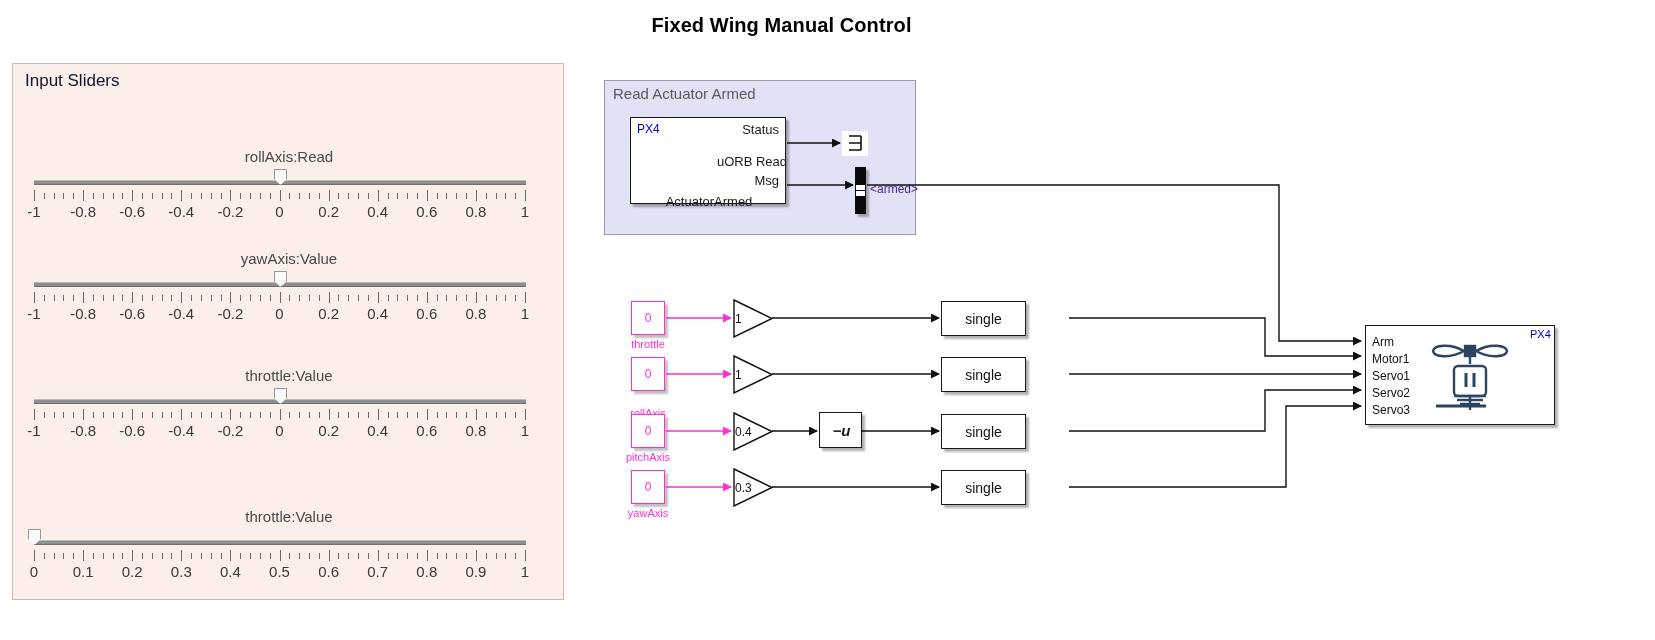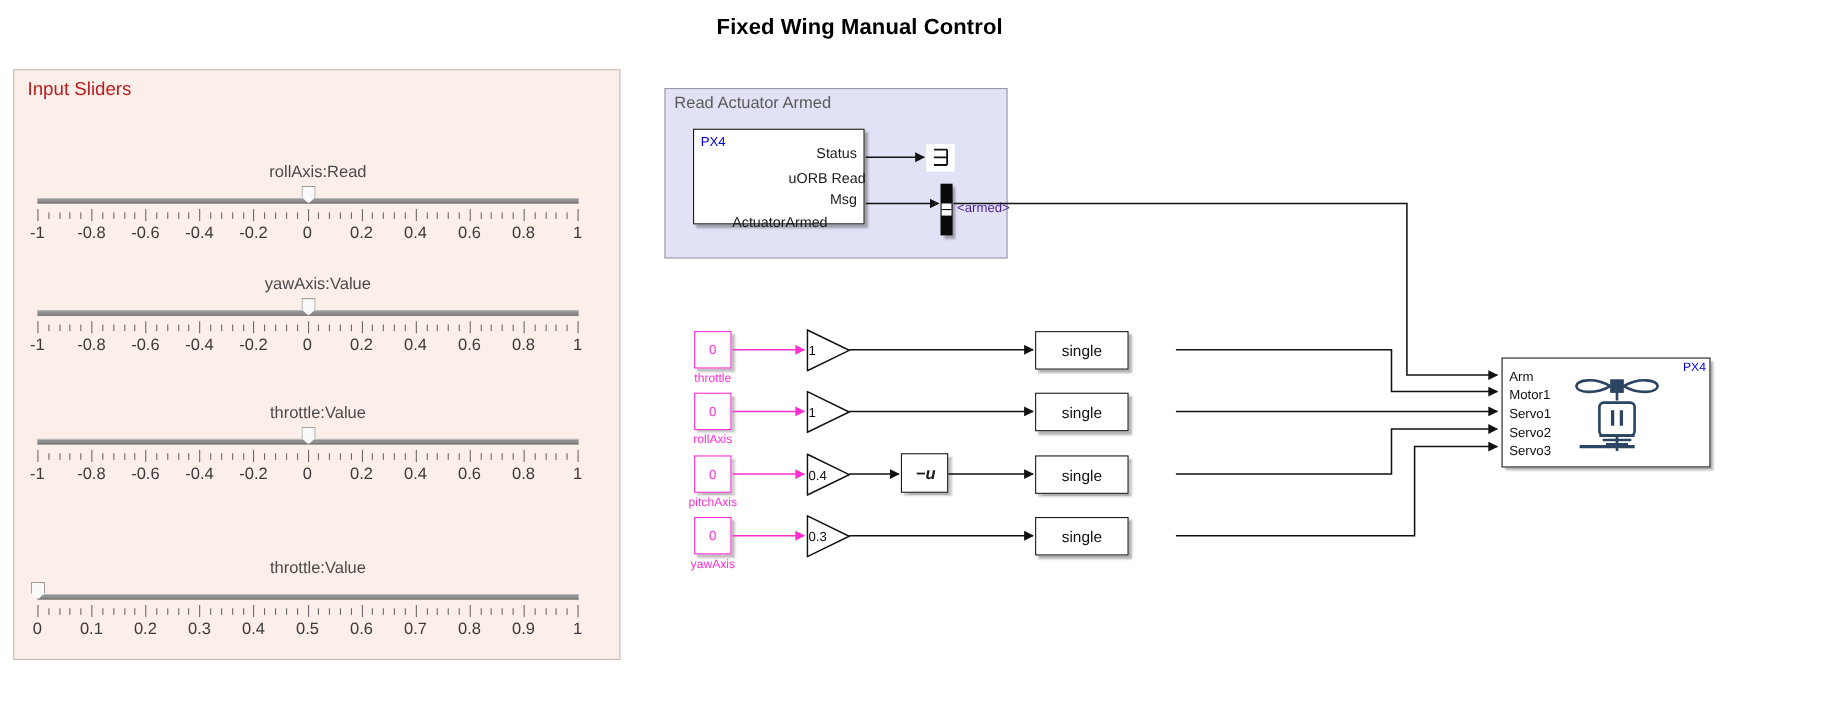--- a/index.html
+++ b/index.html
@@ -33,21 +33,21 @@
     position: absolute;
     left: 12px; top: 63px;
     width: 552px; height: 537px;
     background: #fceee9;
     border: 1px solid #c9bab5;
   }
   #sliders-panel-title {
     position: absolute;
     left: 12px; top: 7px;
     font-size: 17px;
-    color: #b91c1c;
+    color: #0f172a;
   }
   .slider-group { position: absolute; left: 0; width: 552px; }
   .slider-label {
     position: absolute;
     left: 0; width: 552px;
     text-align: center;
     font-size: 15px;
     color: #4a4a4a;
   }
   .slider-track-wrap {
@@ -142,21 +142,21 @@
   .blk-px4 {
     position: absolute;
     font-size: 12px;
     color: #0000d8;
     white-space: nowrap;
   }
 
   
   #blk-uorb { left: 630px; top: 117px; width: 156px; height: 87px; }
   #uorb-px4     { left: 6px;  top: 4px; }
-  #uorb-status  { right: 6px; top: 14px; }
+  #uorb-status  { right: 6px; top: 4px; }
   #uorb-center  { left: 0; top: 36px; width: 156px; text-align: right; }
   #uorb-msg     { right: 6px; top: 55px; }
   #uorb-actarm  { left: 0; top: 76px; width: 156px; text-align: center; }
   .blk-text.ctr { text-align: center; }
 
   
   #blk-terminator {
     position: absolute;
     left: 842px; top: 131px;
     width: 26px; height: 25px;
@@ -608,21 +608,21 @@
       <div class="const-block" style="left: 631px; top: 301px;">0</div>
       <div class="const-caption" style="left: 648px; top: 338px;">throttle</div>
       <div class="gain-block" style="left: 733px; top: 299px;">
         <svg class="gain-tri" viewBox="0 0 40 39">
           <path d="M1,1 L39,19.5 L1,38 Z" fill="#ffffff" stroke="#111" stroke-width="1.4"></path>
         </svg>
         <div class="gain-val">1</div>
       </div>
       <div class="sl-block single-block" style="left: 941px; top: 301px;">single</div>
       <div class="const-block" style="left: 631px; top: 357px;">0</div>
-      <div class="const-caption" style="left: 648px; top: 394px;">rollAxis</div>
+      <div class="const-caption" style="left: 648px; top: 407px;">rollAxis</div>
       <div class="gain-block" style="left: 733px; top: 355px;">
         <svg class="gain-tri" viewBox="0 0 40 39">
           <path d="M1,1 L39,19.5 L1,38 Z" fill="#ffffff" stroke="#111" stroke-width="1.4"></path>
         </svg>
         <div class="gain-val">1</div>
       </div>
       <div class="sl-block single-block" style="left: 941px; top: 357px;">single</div>
       <div class="const-block" style="left: 631px; top: 414px;">0</div>
       <div class="const-caption" style="left: 648px; top: 451px;">pitchAxis</div>
       <div class="gain-block" style="left: 733px; top: 412px;">

